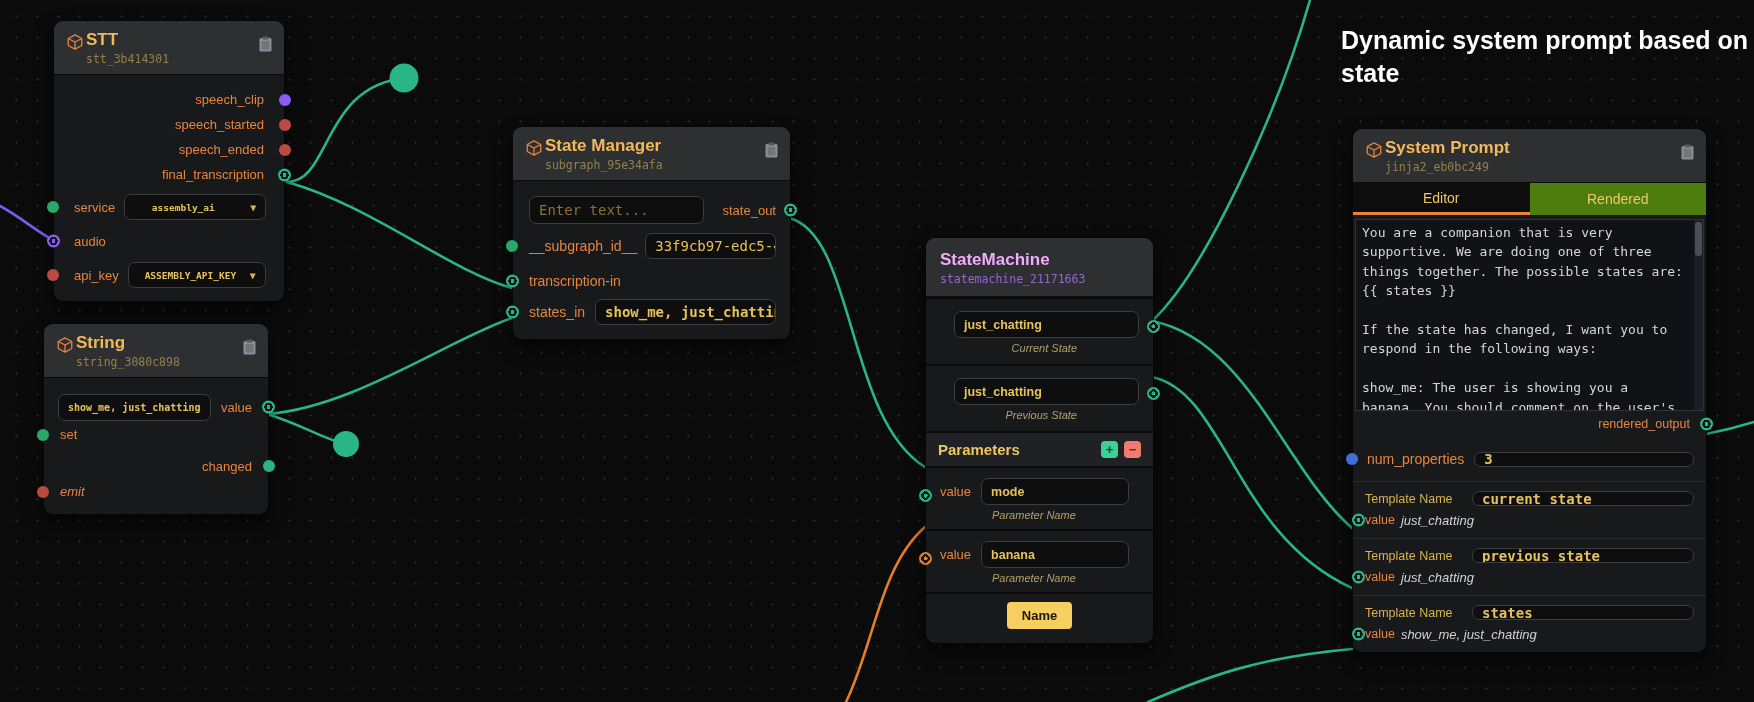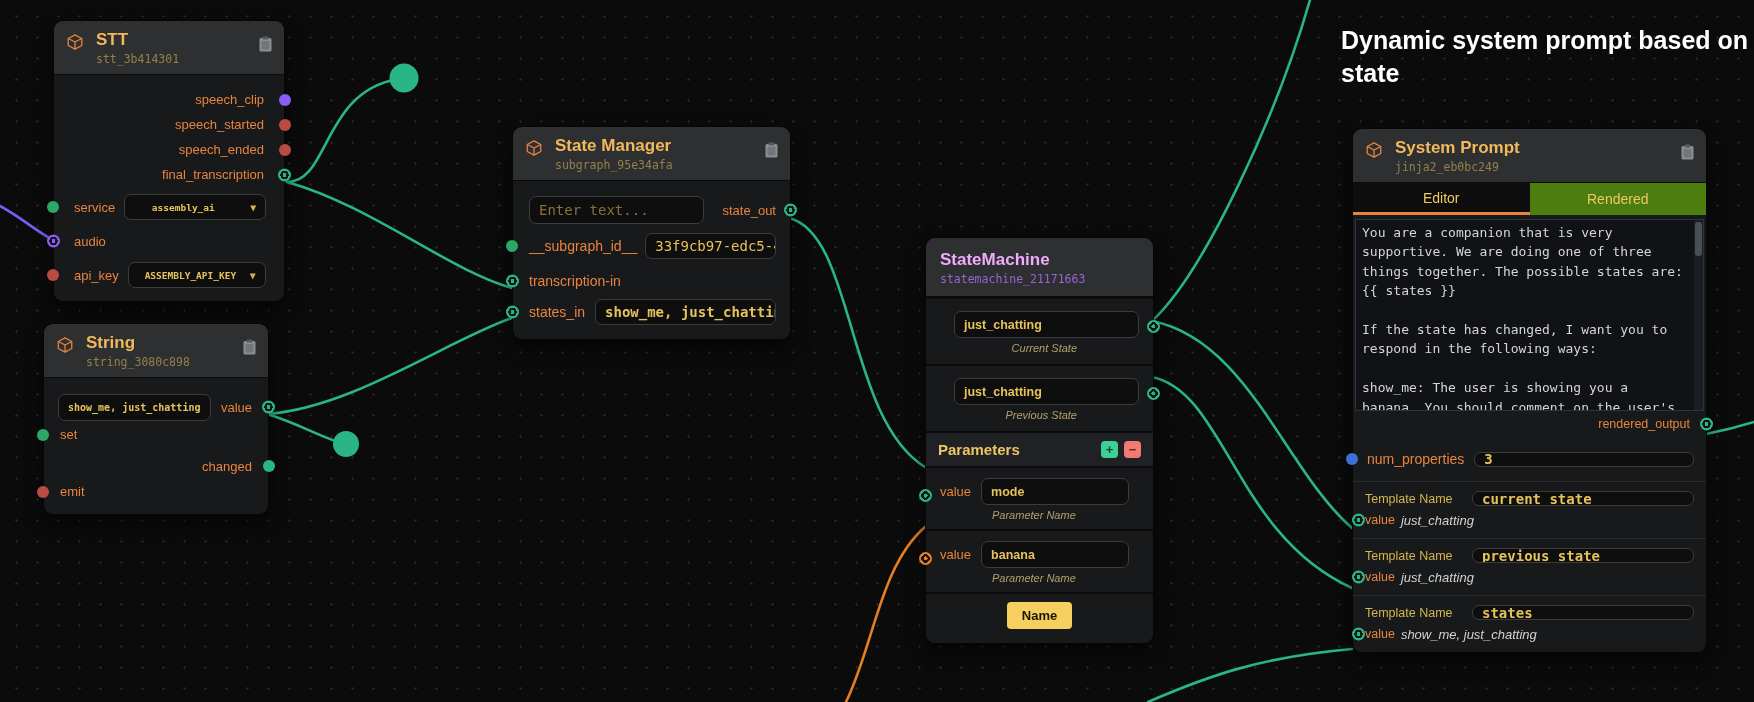--- a/index.html
+++ b/index.html
@@ -10,21 +10,21 @@
     background-size:21px 21px;background-position:6px 6px;
     font-family:"Liberation Sans",sans-serif;
   }
   .wires{position:absolute;inset:0;z-index:1;}
   .node{
     position:absolute;z-index:2;background:#18191b;border:1px solid #060606;
     border-radius:10px;box-shadow:0 8px 18px rgba(0,0,0,.6);
   }
   .nhead{
     background:#2e2f31;border-radius:9px 9px 0 0;padding:9px 12px 8px 12px;
-    display:flex;align-items:flex-start;gap:12px;border-bottom:1px solid #0a0a0a;
+    display:flex;align-items:flex-start;gap:2px;border-bottom:1px solid #0a0a0a;
   }
   .nhead .cube{flex:0 0 auto;margin-top:3px;}
   .nhead .ht{flex:1 1 auto;min-width:0;}
   .ntitle{font-size:17px;font-weight:bold;color:#f2b85c;line-height:20px;}
   .nid{font-family:"DejaVu Sans Mono",monospace;font-size:11.5px;color:#93804a;margin-top:2px;}
   .clip{flex:0 0 auto;margin-top:6px;opacity:.85;}
   .row{position:relative;display:flex;align-items:center;}
   .plabel{color:#e8843e;font-size:13px;white-space:nowrap;}
   .port{position:absolute;border-radius:50%;z-index:3;}
   .port.solid{width:12px;height:12px;}
@@ -208,21 +208,21 @@
         <span class="port conn port-r" style="background:radial-gradient(circle,#2ab586 0 2px,#141414 2px 4.2px,#2ab586 4.2px)"></span>
       </div>
       <div class="row" style="height:25px;padding-left:16px;">
         <span class="port solid port-l" style="background:#2aa868"></span>
         <span class="plabel">set</span>
       </div>
       <div class="row" style="height:26px;margin-top:6px;justify-content:flex-end;padding-right:16px;">
         <span class="plabel">changed</span>
         <span class="port solid port-r" style="background:#2ab586"></span>
       </div>
-      <div class="row" style="height:25px;padding-left:16px;">
+      <div class="row" style="height:25px;padding-left:16px;font-style:italic;">
         <span class="port solid port-l" style="background:#bb4a42"></span>
         <span class="plabel">emit</span>
       </div>
     </div>
   </section>
 
   <section class="node" id="smgr">
     <div class="nhead">
       <svg class="cube" width="18" height="18" viewBox="0 0 24 24">
           <path d="M12 2.5 L21 7.3 V16.7 L12 21.5 L3 16.7 V7.3 Z M3 7.3 L12 12 L21 7.3 M12 12 V21.5" stroke="#e8843e" stroke-width="1.7" fill="none" stroke-linejoin="round"></path>

